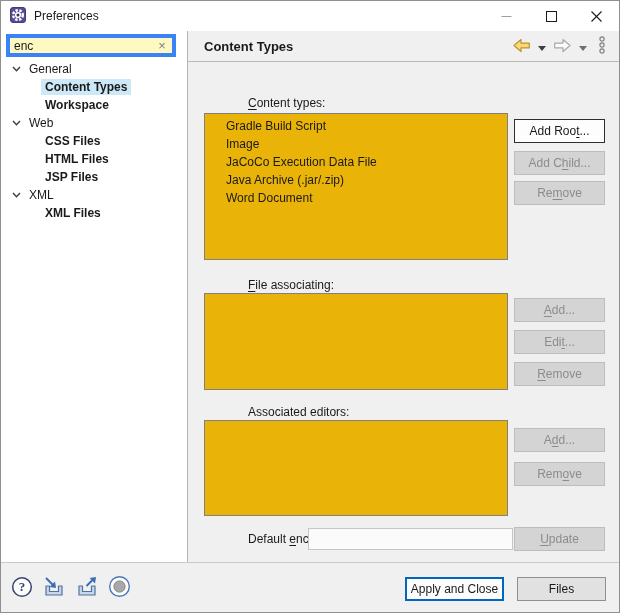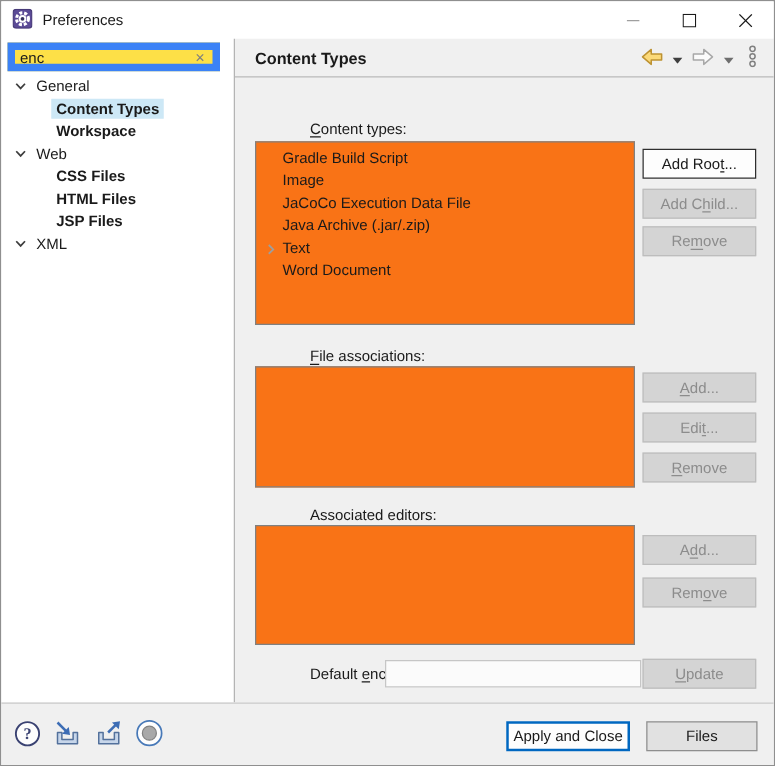--- a/index.html
+++ b/index.html
@@ -14,21 +14,21 @@
   .app-icon { position:absolute; left:9px; top:6px; }
   .title-text { position:absolute; left:33px; top:8px; font-size:12px; }
   .win-controls { position:absolute; right:0; top:0; height:30px; display:flex; }
   .win-btn { width:45px; height:30px; display:flex; align-items:center; justify-content:center; }
 
   
   .main { position:absolute; top:30px; left:0; right:0; bottom:50px; }
 
   .left-panel { position:absolute; top:0; left:0; width:186px; bottom:0; background:#ffffff; }
   .search-box { position:absolute; top:3px; left:5px; width:170px; height:23px;
-                border:6px solid #3b82f6; background:#fde047; display:flex; align-items:center; }
+                border:4px solid #3b82f6; background:#fef9c3; display:flex; align-items:center; }
   .search-input { border:none; outline:none; flex:1; min-width:0; padding-left:4px;
                   font-family:"Liberation Sans", sans-serif; font-size:12px; color:#1a1a1a; background:transparent; }
   .search-clear { width:20px; text-align:center; color:#7f7f7f; font-size:13px; cursor:default; }
 
   .tree { position:absolute; top:29px; left:0; right:0; }
   .tree-row { height:18px; display:flex; align-items:center; }
   .tree-chev { margin-left:11px; width:9px; display:flex; }
   .group-label { margin-left:8px; }
   .child-label { margin-left:40px; padding:1px 4px; font-weight:bold; }
   .child-label.selected { background:#cde8f6; }
@@ -43,21 +43,21 @@
   .view-menu { margin-left:4px; }
 
   .intro { position:absolute; top:39px; left:14px; white-space:nowrap; }
   .intro span { white-space:pre; }
   .link { color:#2d5fb0; text-decoration:underline; cursor:pointer; }
 
   .fld-label { position:absolute; left:16px; height:16px; line-height:16px; white-space:nowrap;margin-left:44px; }
   .fld-label span, .btn span { white-space:pre; }
   .mn { text-decoration:underline; text-underline-offset:2px; }
 
-  .listbox { position:absolute; left:16px; width:304px; background:#f97316;
+  .listbox { position:absolute; left:16px; width:304px; background:#eab308;
              border:1px solid #808080; padding-top:3px; overflow:hidden; }
   .list-item { position:relative; height:18px; display:flex; align-items:center; padding-left:21px; }
   .item-chev { position:absolute; left:9px; top:4px; }
 
   .btn { position:absolute; left:326px; width:91px; height:24px; font-size:12px;
          display:flex; align-items:center; justify-content:center; cursor:default; }
   .btn.primary-white { background:#fdfdfd; border:1px solid #2e2e2e; color:#1a1a1a; }
   .btn.disabled { background:#d4d4d4; border:1px solid #bdbdbd; color:#8c8c8c; }
 
   .enc-field { position:absolute; left:120px; top:497px; width:205px; height:22px;
@@ -149,20 +149,23 @@
           <span class="child-label">JSP Files</span>
         </div>
         <div class="tree-row">
           <span class="tree-chev">
             <svg width="9" height="6">
                 <path d="M1 1 L4.5 4.7 L8 1" fill="none" stroke="#3e3e3e" stroke-width="1.4"></path>
               </svg>
             </span>
           <span class="group-label">XML</span>
         </div>
+        <div class="tree-row">
+          <span class="child-label">XML Files</span>
+        </div>
       </div>
     </div>
 
     <div class="sash"></div>
 
     <div class="right-panel">
       <div class="rp-header">
         <span class="rp-title">Content Types</span>
       </div>
       <div class="nav-icons">
@@ -200,48 +203,41 @@
         <div class="list-item">
           <span>Image</span>
           </div>
         <div class="list-item">
           <span>JaCoCo Execution Data File</span>
           </div>
         <div class="list-item">
           <span>Java Archive (.jar/.zip)</span>
           </div>
         <div class="list-item">
-          <span class="item-chev">
-            <svg width="6" height="9">
-                <path d="M1 1 L4.6 4.5 L1 8" fill="none" stroke="#9e9e9e" stroke-width="1.4"></path>
-              </svg></span>
-          <span>Text</span>
-          </div>
-        <div class="list-item">
           <span>Word Document</span>
           </div>
       </div>
 
       <div class="btn primary-white" style="top:88px;">
           <span>Add Roo</span>
           <span class="mn">t</span>
           <span>...</span>
         </div>
       <div class="btn disabled" style="top:120px;">
           <span>Add C</span>
           <span class="mn">h</span>
           <span>ild...</span>
         </div>
       <div class="btn disabled" style="top:150px;">
           <span>Re</span>
           <span class="mn">m</span>
           <span>ove</span>
         </div>
 
-      <div class="fld-label" style="top:246px;"><span class="mn">F</span><span>ile associations:</span></div>
+      <div class="fld-label" style="top:246px;"><span class="mn">F</span><span>ile associating:</span></div>
 
       <div class="listbox" style="top:262px; height:97px;"></div>
 
       <div class="btn disabled" style="top:267px;">
           <span class="mn">A</span>
           <span>dd...</span>
         </div>
       <div class="btn disabled" style="top:299px;">
           <span>Edi</span>
           <span class="mn">t</span>

